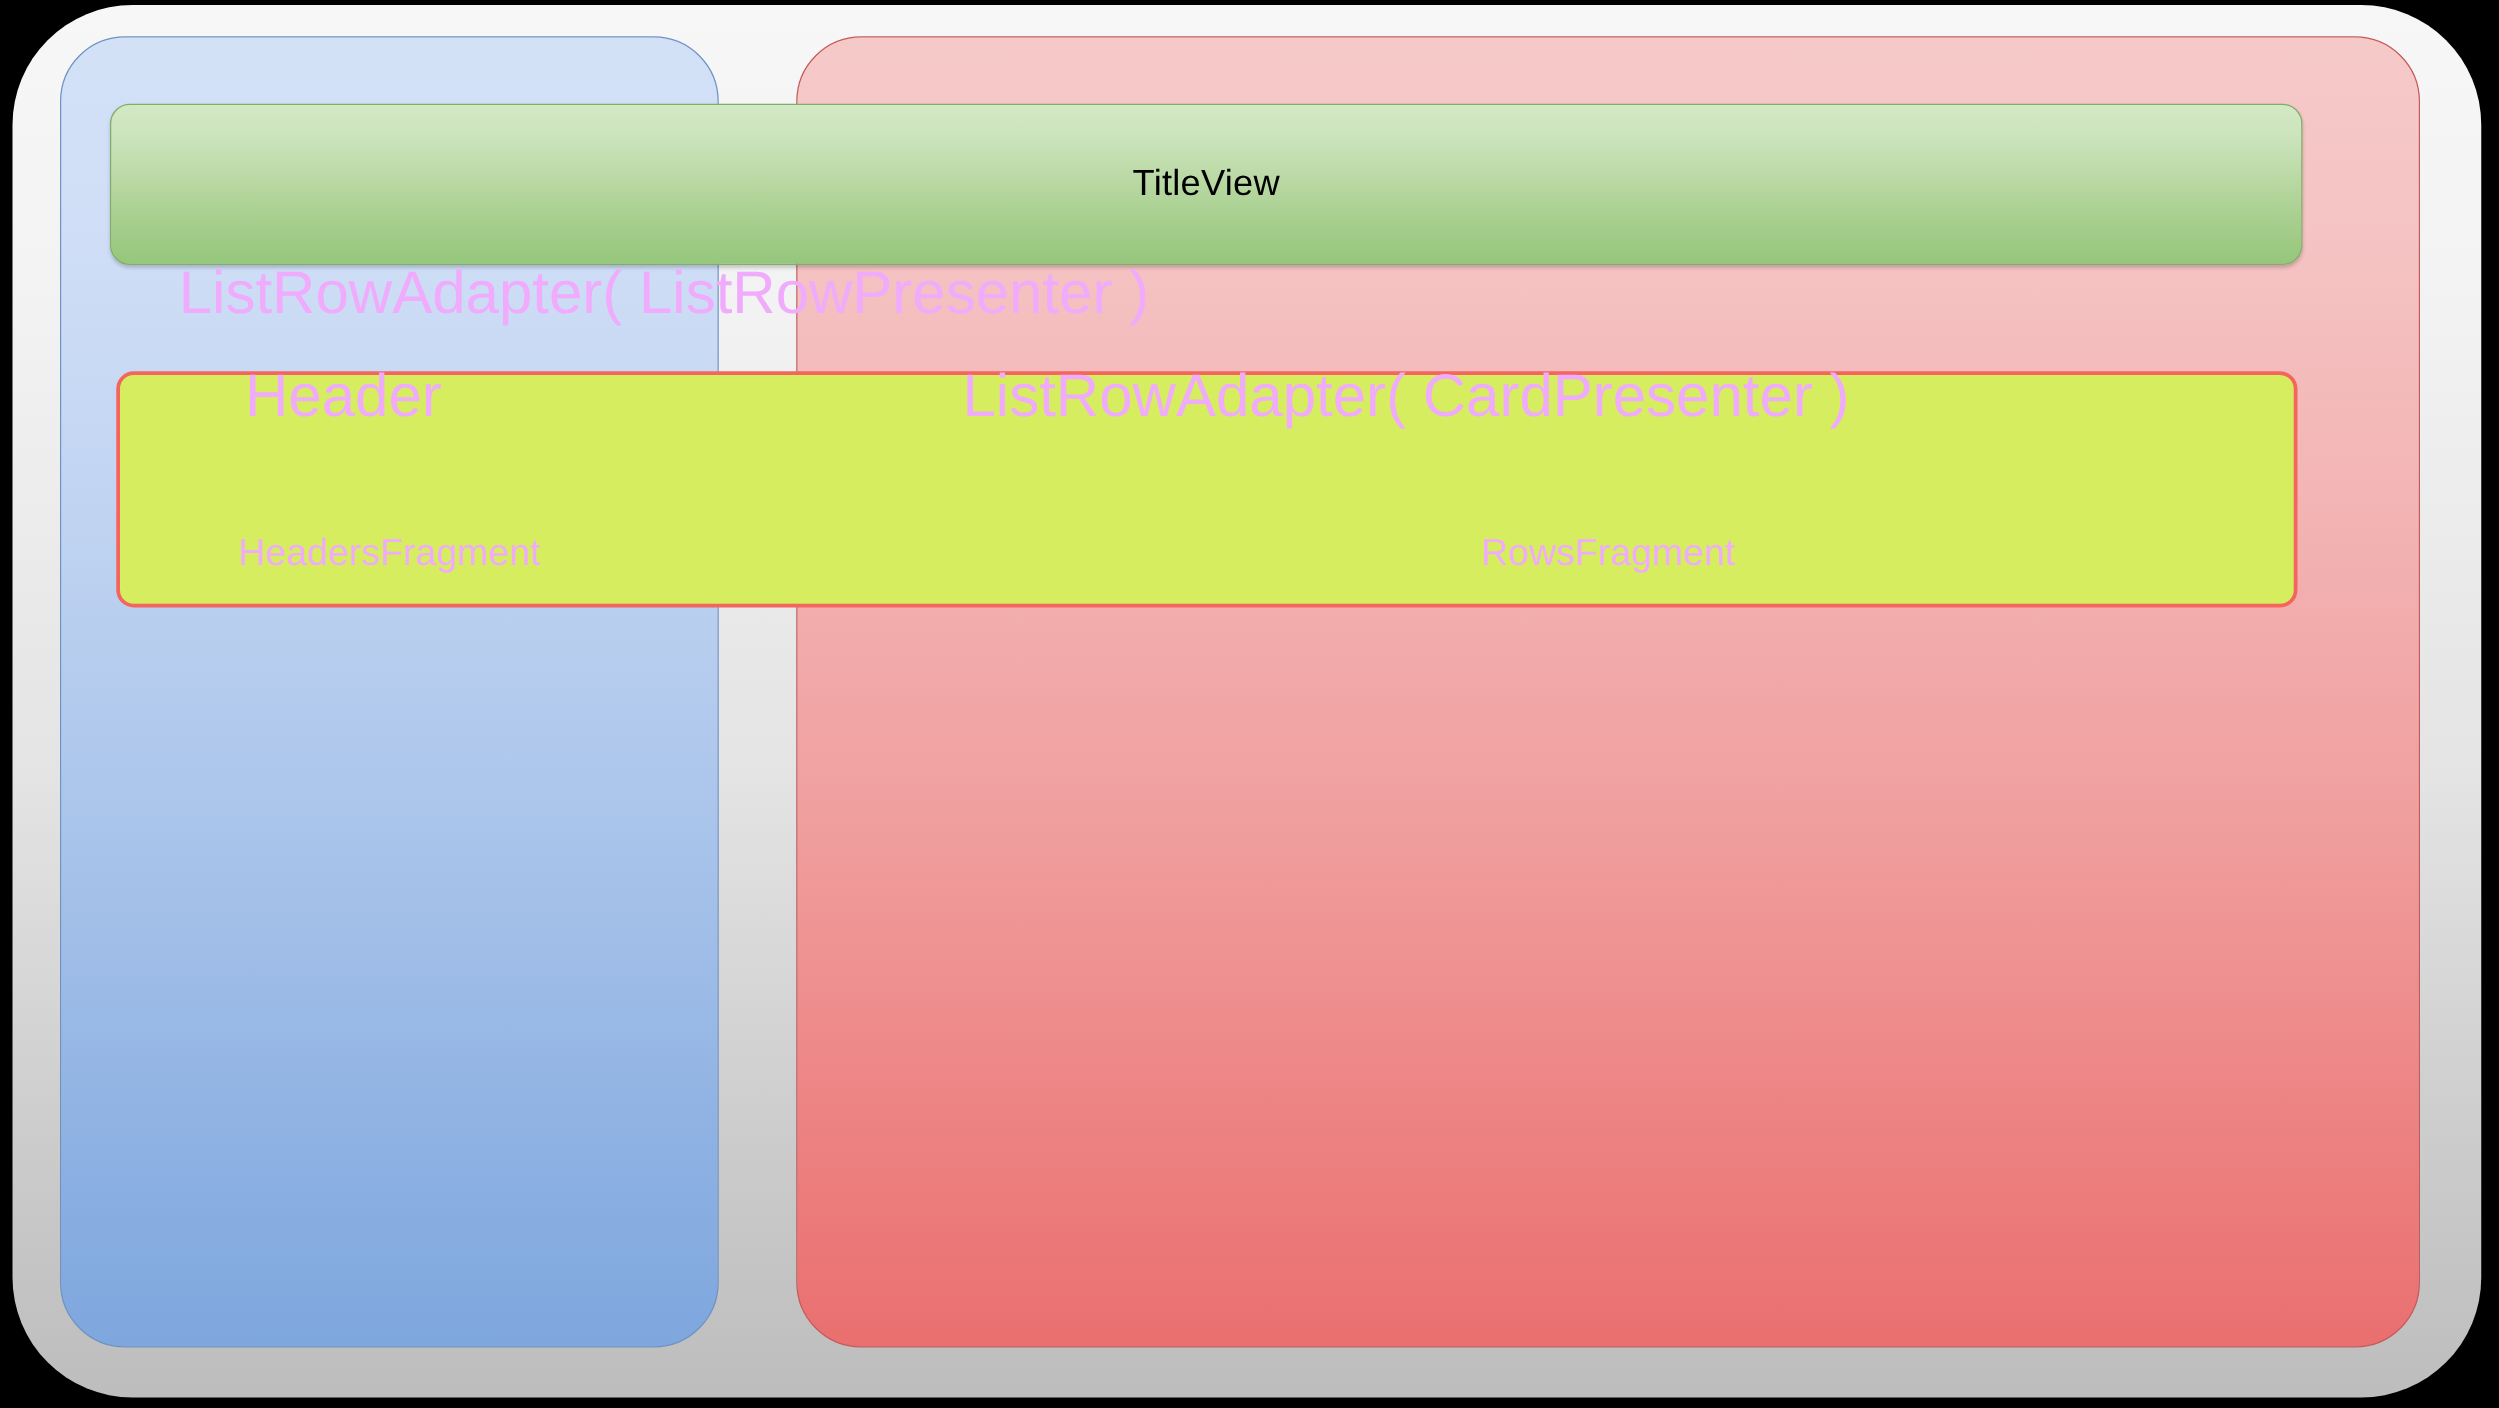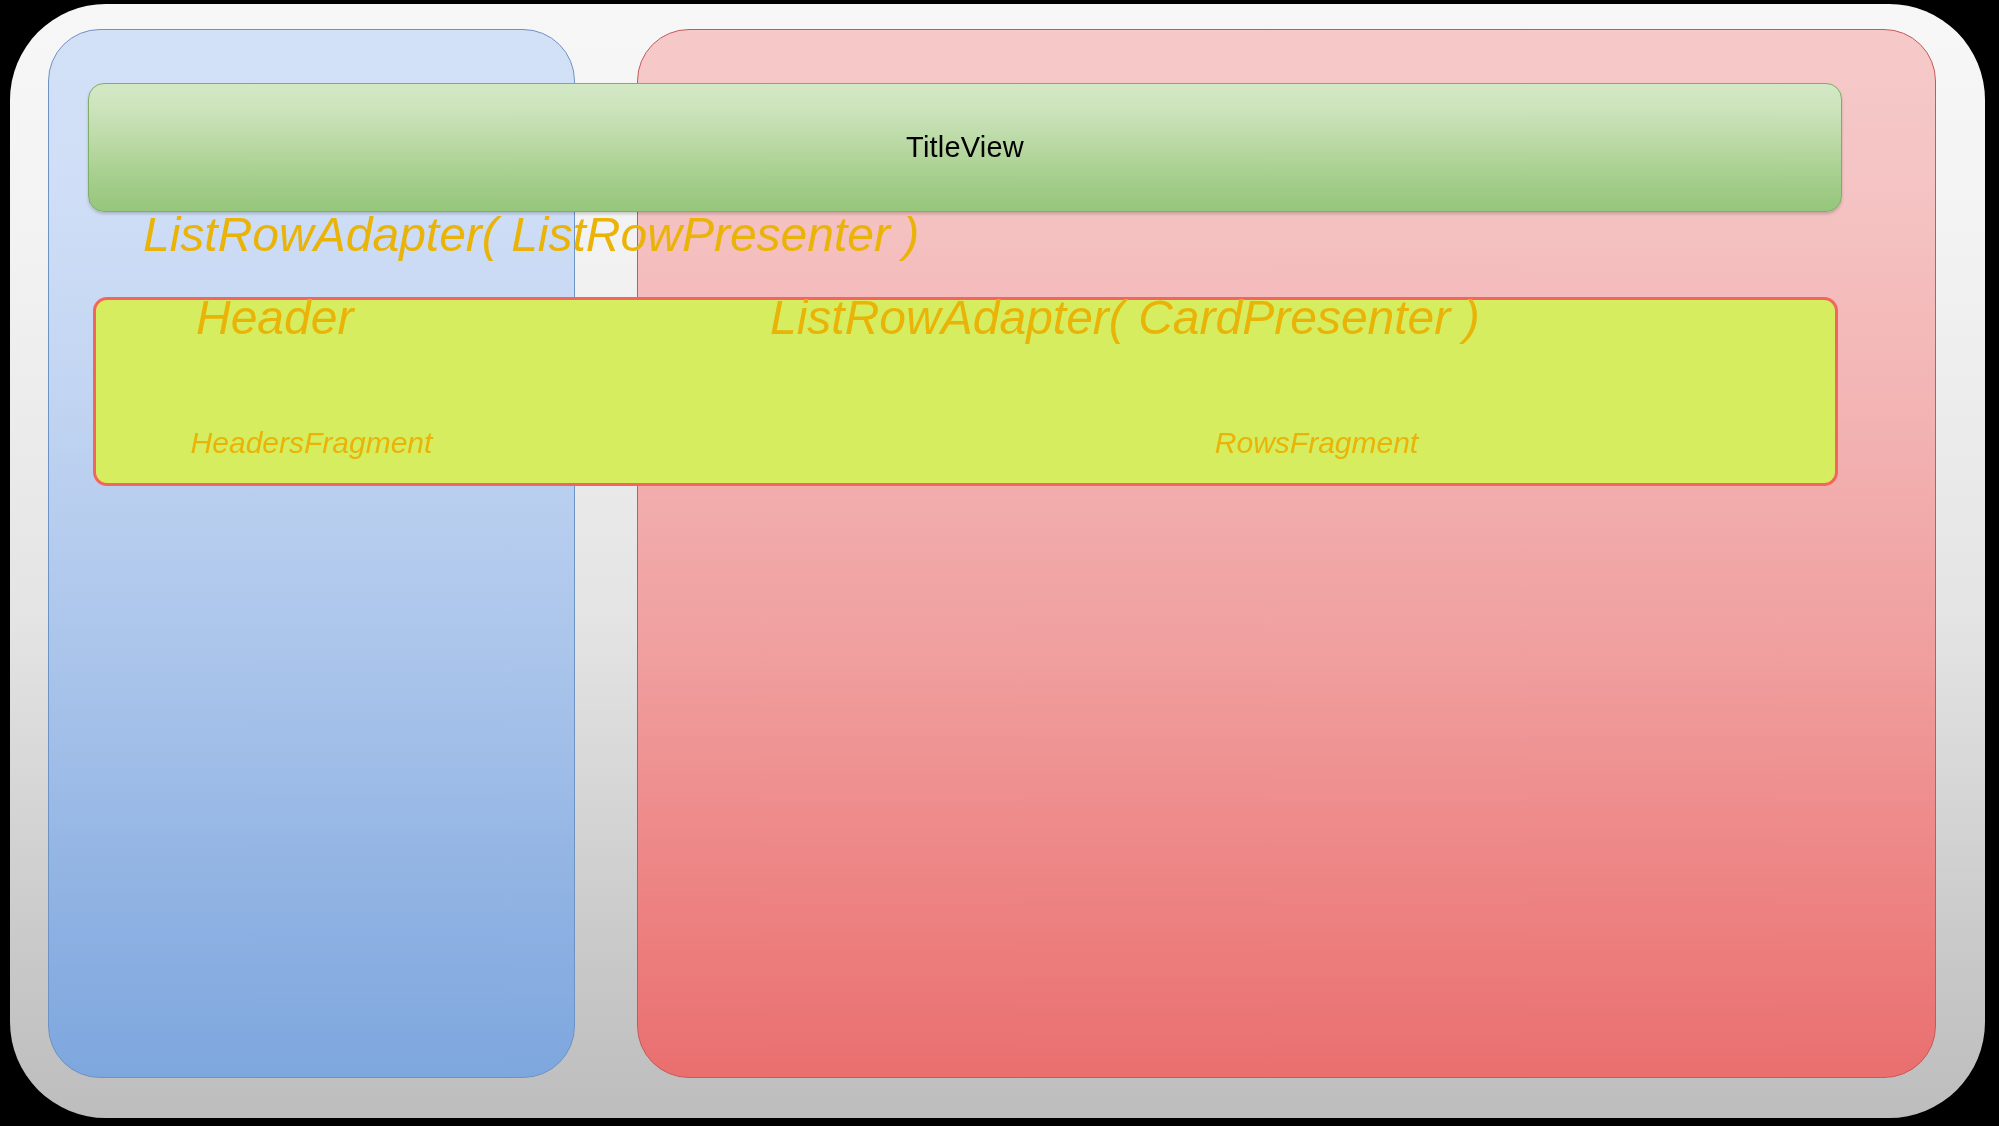--- a/index.html
+++ b/index.html
@@ -90,23 +90,22 @@
     height: 189px;
     border-radius: 14px;
     background: #d6ed5f;
     border: 3px solid #f4655e;
     box-sizing: border-box;
   }
 
   
   .lbl {
     position: absolute;
-    color: #eab308;
+    color: #f0abfc;
     white-space: nowrap;
-    font-style: italic;
   }
 
   .lbl-listrowadapter-presenter {
     left: 143px;
     top: 205px;
     font-size: 48px;
     line-height: 60px;
   }
 
   .lbl-header {
@@ -127,21 +126,21 @@
   .lbl-headersfragment {
     left: 48px;
     top: 424px;
     width: 527px;
     text-align: center;
     font-size: 30px;
     line-height: 38px;
   }
 
   .lbl-rowsfragment {
-    left: 667px;
+    left: 637px;
     top: 424px;
     width: 1299px;
     text-align: center;
     font-size: 30px;
     line-height: 38px;
   }
 </style>
 </head>
 <body>
 

